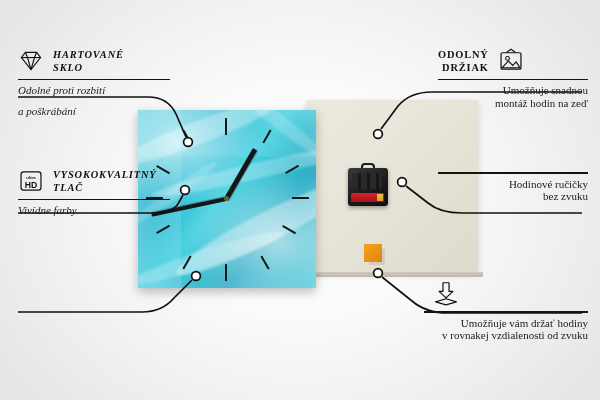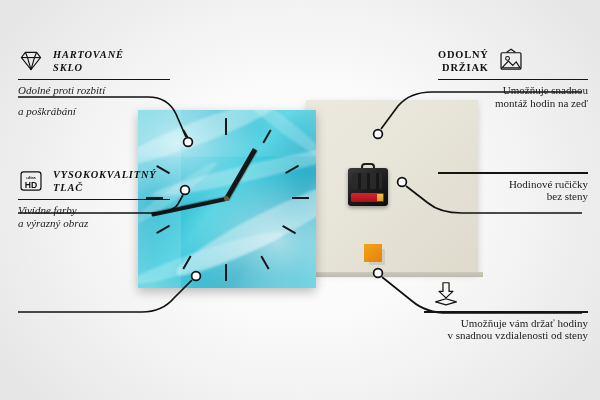--- a/index.html
+++ b/index.html
@@ -212,21 +212,20 @@
         <text x="15" y="13" text-anchor="middle" font-family="Liberation Sans, sans-serif" font-size="5" font-weight="700" fill="#111">ultra</text>
         <text x="15" y="22.5" text-anchor="middle" font-family="Liberation Sans, sans-serif" font-size="10" font-weight="700" fill="#111">HD</text>
       </svg>
       <div>
         <div class="ttl">VYSOKOKVALITNÝ</div>
         <div class="ttl">TLAČ</div>
       </div>
     </div>
     <div class="rule"></div>
     <div class="desc">Vivídne farby</div>
-    <div class="desc" style="margin-top:0">a výrazný obraz</div>
   </div>
 
 
   <div class="feat right" id="f-hold">
     <div class="row">
       <svg class="ico" viewBox="0 0 30 30">
         <path d="M10 5 L15 1.5 L20 5" fill="none" stroke="#111" stroke-width="1.3"></path>
         <rect x="3.5" y="5.5" width="23" height="19" rx="1.5" fill="none" stroke="#111" stroke-width="1.4"></rect>
         <circle cx="11" cy="12" r="2.2" fill="none" stroke="#111" stroke-width="1.2"></circle>
         <path d="M4.5 23 L12 15 L17 20 L21 16 L25.5 23 Z" fill="none" stroke="#111" stroke-width="1.3"></path>
@@ -237,30 +236,30 @@
       </div>
     </div>
     <div class="rule"></div>
     <div class="desc">Umožňuje snadnou</div>
     <div class="desc" style="margin-top:0">montáž hodin na zeď</div>
   </div>
 
   <div class="feat right" id="f-mech">
     <div class="rule"></div>
     <div class="desc">Hodinové ručičky</div>
-    <div class="desc" style="margin-top:0">bez steny</div>
+    <div class="desc" style="margin-top:0">bez zvuku</div>
   </div>
 
   <div class="feat right" id="f-foam">
     <div class="row">
       <svg class="ico" viewBox="0 0 30 30">
         <path d="M11.5 2 H18.5 V12 H23 L15 19.5 L7 12 H11.5 Z" fill="none" stroke="#111" stroke-width="1.4" stroke-linejoin="round"></path>
         <path d="M15 20.5 L27 24 L15 27.5 L3 24 Z" fill="none" stroke="#111" stroke-width="1.4" stroke-linejoin="round"></path>
       </svg>
       <div>
       </div>
     </div>
     <div class="rule"></div>
     <div class="desc">Umožňuje vám držať hodiny</div>
-    <div class="desc" style="margin-top:0">v snadnou vzdialenosti od steny</div>
+    <div class="desc" style="margin-top:0">v rovnakej vzdialenosti od zvuku</div>
   </div>
 
 </div>
 
 </body></html>

